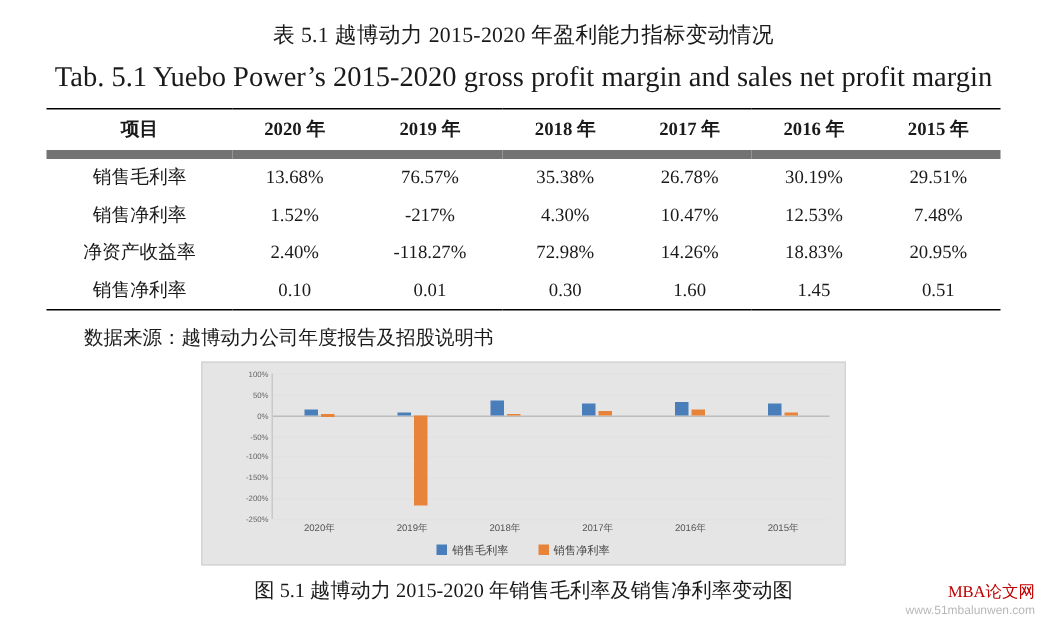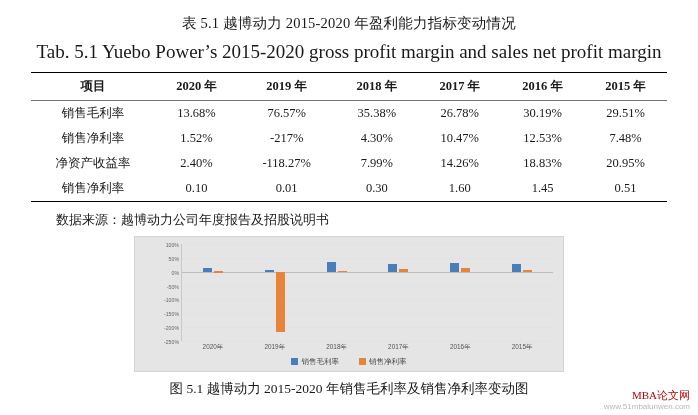--- a/index.html
+++ b/index.html
@@ -56,21 +56,21 @@
     padding-bottom: 5px;
   }
   .rowhead {
     width: 120px;
     text-align: center;
   }
   .top-rule td, .top-rule th {
     border-top: 1.6px solid #000;
   }
   .mid-rule td, .mid-rule th {
-    border-bottom: 1px solid #737373;
+    border-bottom: 6px solid #737373;
   }
   .bottom-rule td {
     border-bottom: 1.6px solid #000;
   }
   .source {
     font-size: 13px;
     margin: 9px 0 0 26px;
     font-family: "Liberation Serif", serif;
   }
   .chart-wrap {
@@ -218,21 +218,21 @@
         <td>-217%</td>
         <td>4.30%</td>
         <td>10.47%</td>
         <td>12.53%</td>
         <td>7.48%</td>
       </tr>
       <tr>
         <td class="rowhead">净资产收益率</td>
         <td>2.40%</td>
         <td>-118.27%</td>
-        <td>7.99%</td>
+        <td>72.98%</td>
         <td>14.26%</td>
         <td>18.83%</td>
         <td>20.95%</td>
       </tr>
       <tr class="bottom-rule">
         <td class="rowhead">销售净利率</td>
         <td>0.10</td>
         <td>0.01</td>
         <td>0.30</td>
         <td>1.60</td>

